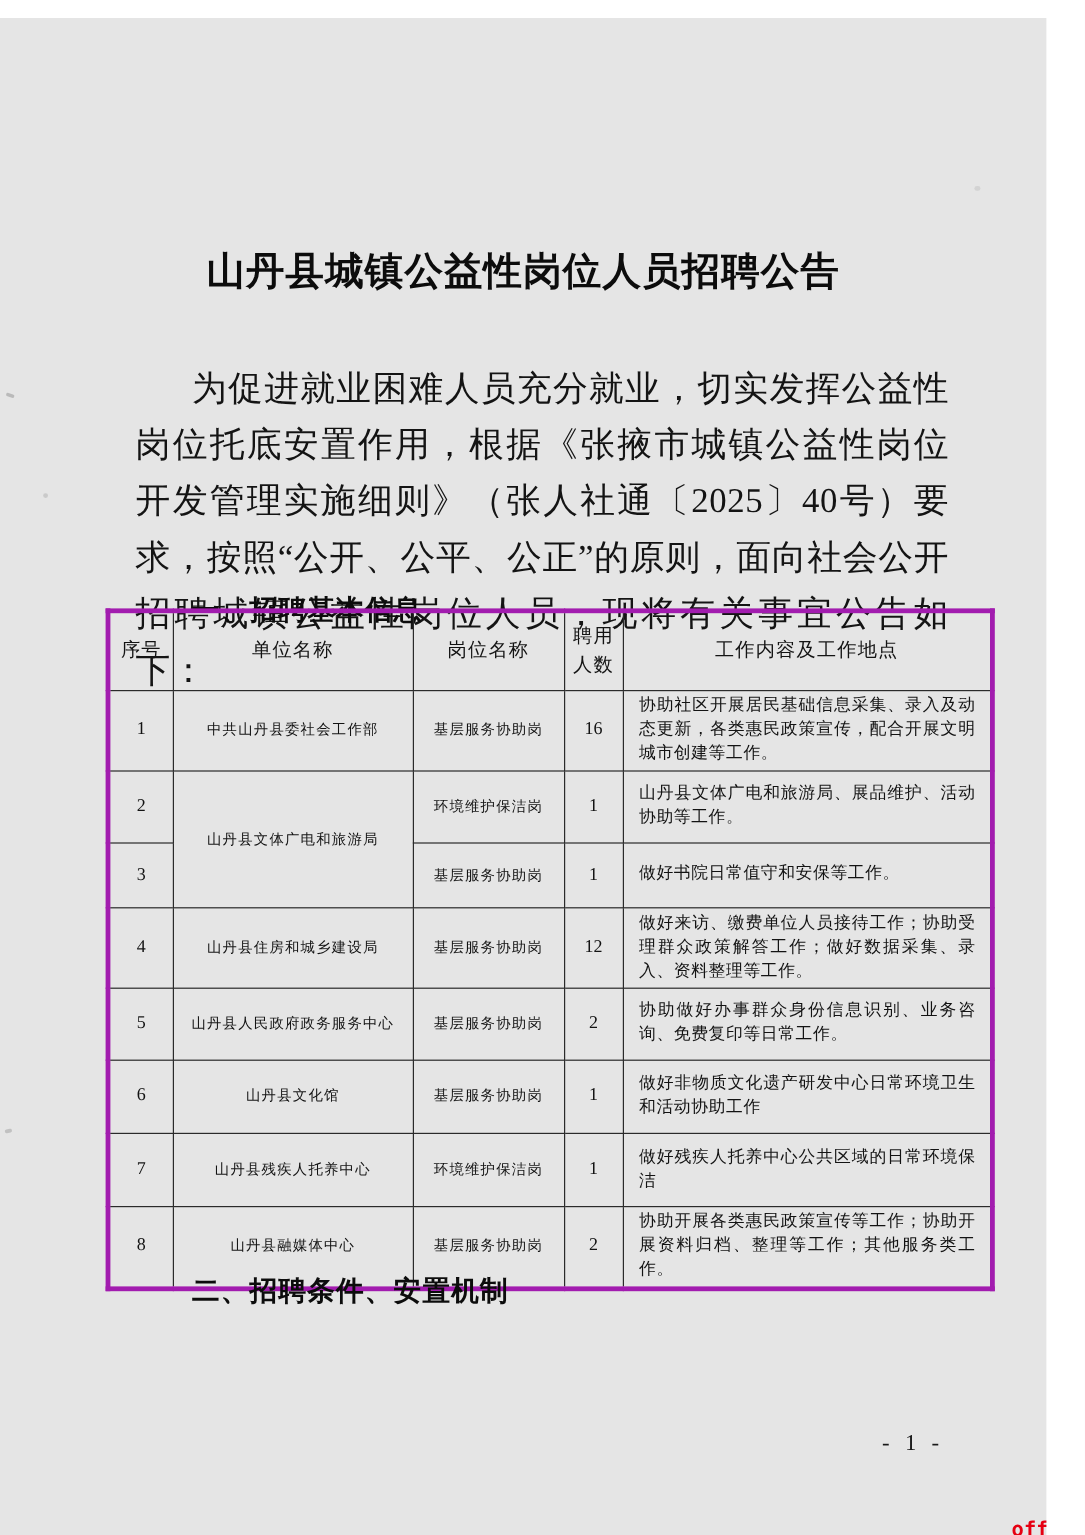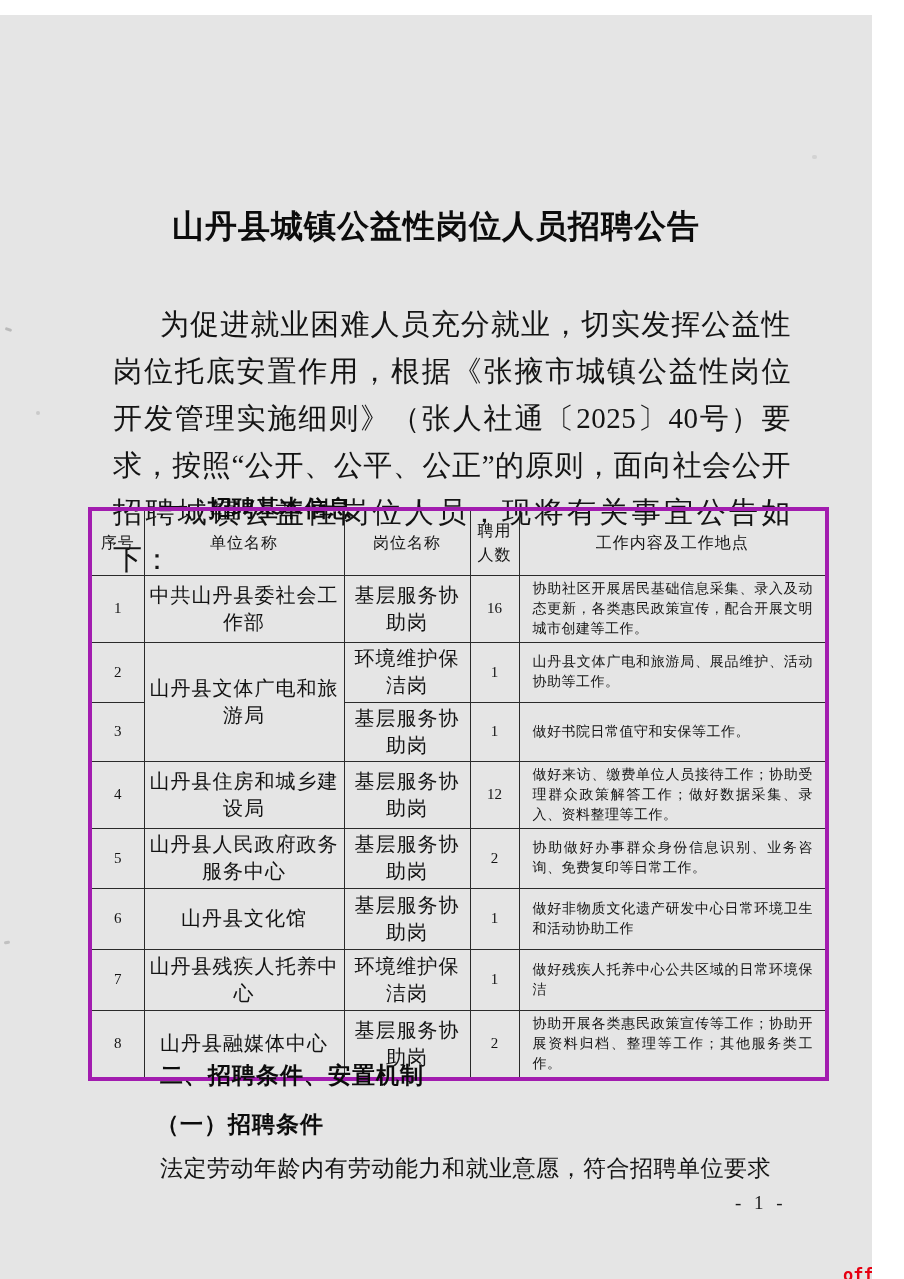--- a/index.html
+++ b/index.html
@@ -79,21 +79,21 @@
     border-collapse: collapse;
     table-layout: fixed;
     border: 4px solid #a21caf;
     font-family: "Liberation Serif", serif;
   }
   table.recruit th, table.recruit td {
     border: 1px solid #2a2a2a;
     text-align: center;
     vertical-align: middle;
     font-weight: normal;
-    font-size: 20px;
+    font-size: 12px;
     color: #131313;
     padding: 2px 3px;
     overflow: hidden;
   }
   table.recruit th {
     font-size: 16px;
     letter-spacing: 1px;
     line-height: 24px;
   }
   table.recruit td.num { font-size: 15px; }
@@ -227,21 +227,19 @@
         <td class="unit">山丹县融媒体中心</td>
         <td class="post">基层服务协助岗</td>
         <td class="count">2</td>
         <td class="desc">协助开展各类惠民政策宣传等工作；协助开展资料归档、整理等工作；其他服务类工作。</td>
       </tr>
     </tbody>
   </table>
 
   <h2 class="sec-heading sec2">二、招聘条件、安置机制</h2>
 
-  <h3 class="sub-heading">（一）招聘条件</h3>
-
-  <p class="body-line">法定劳动年龄内有劳动能力和就业意愿，符合招聘单位要求</p>
+
 
   <div class="page-number">- 1 -</div>
 
   <div class="watermark" style="color: rgb(230, 0, 18);">offcn</div>
 
 </div>
 
 </body></html>

